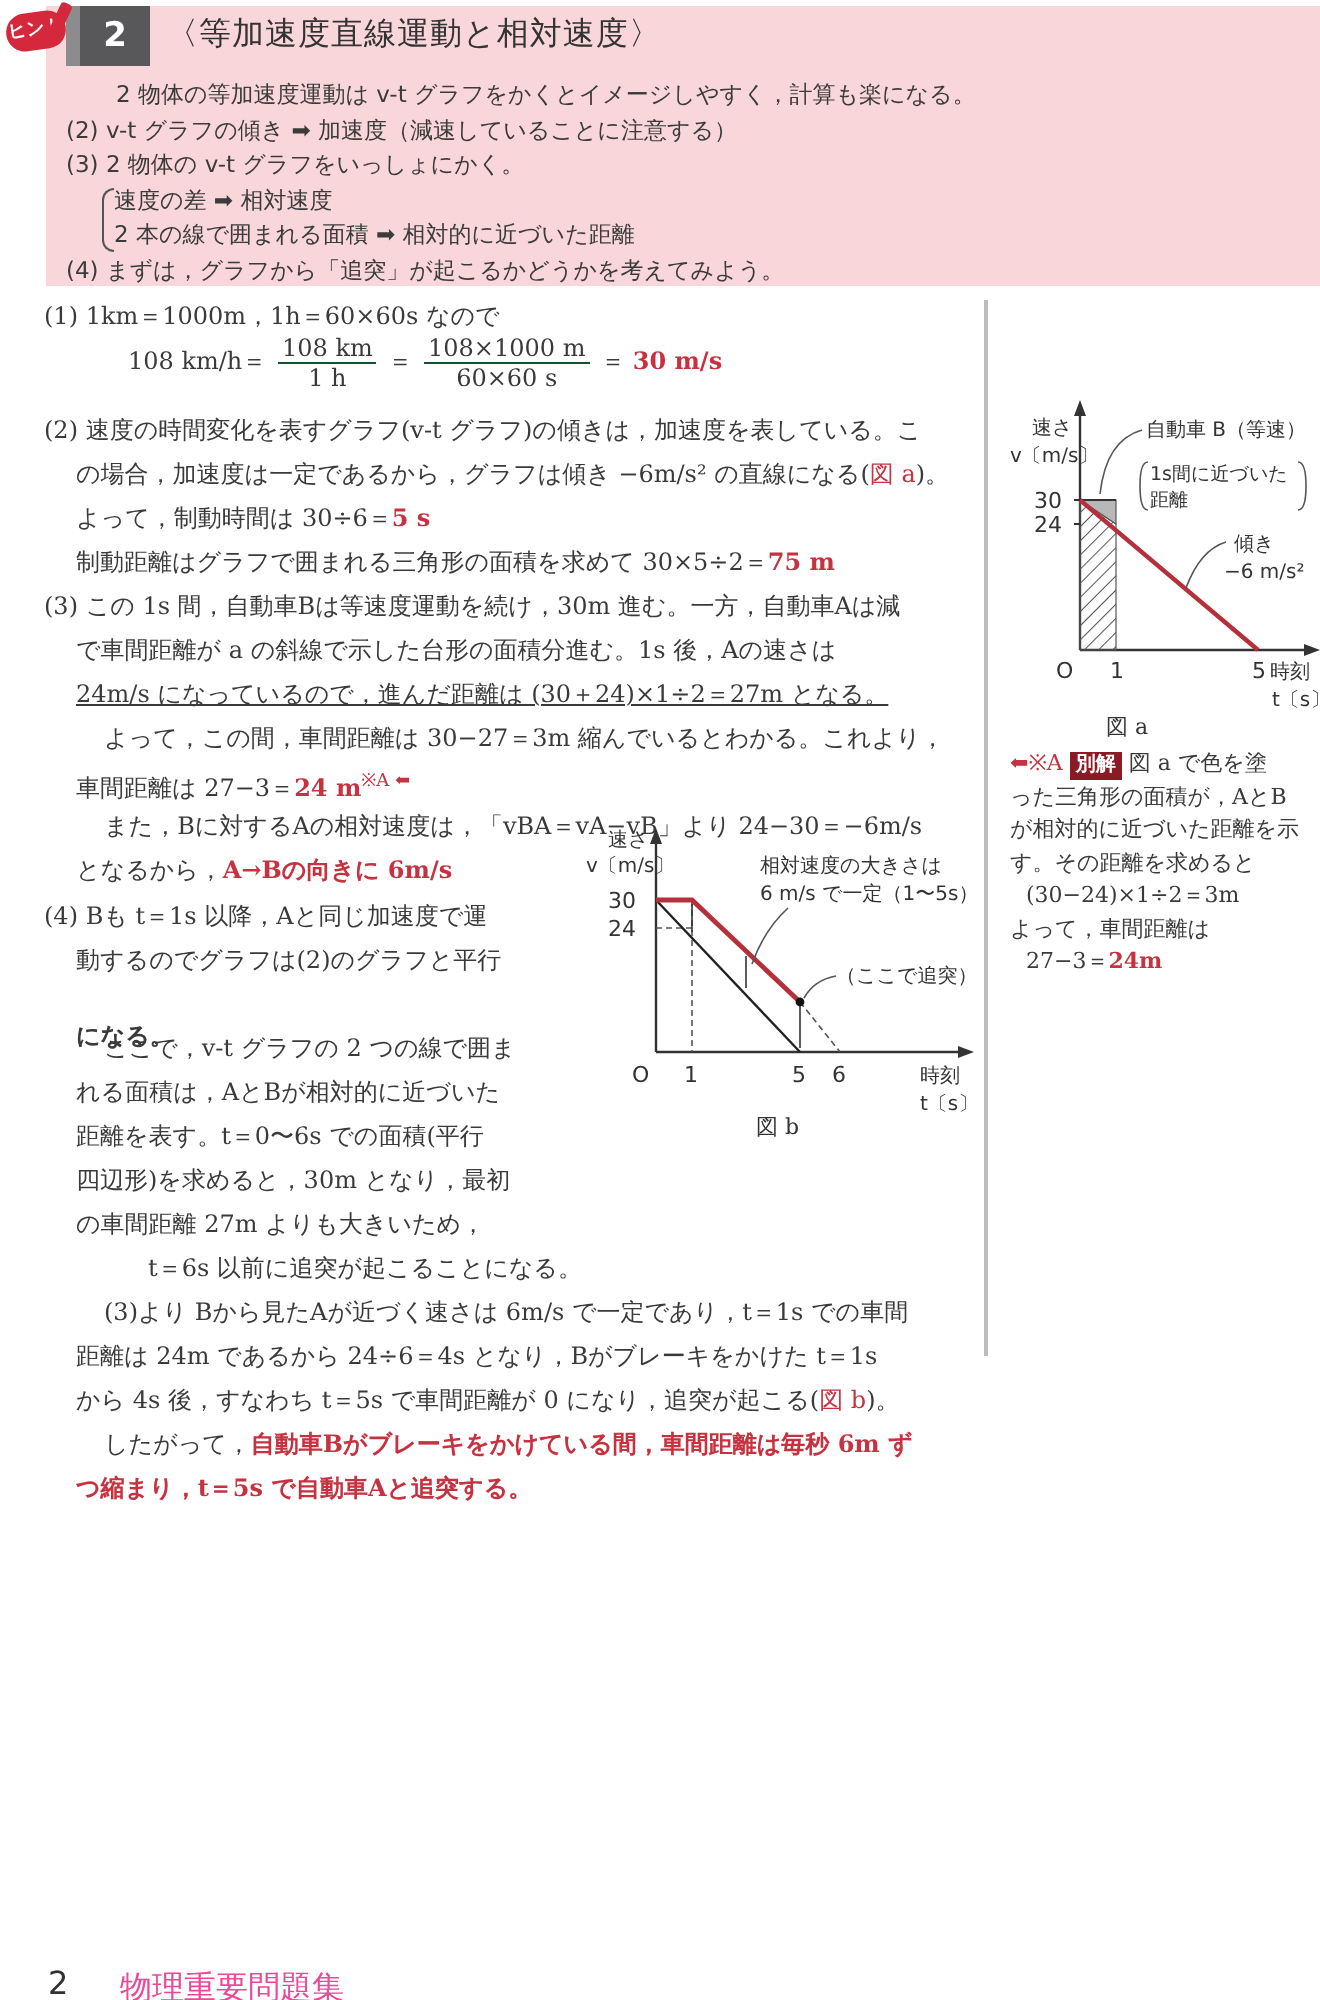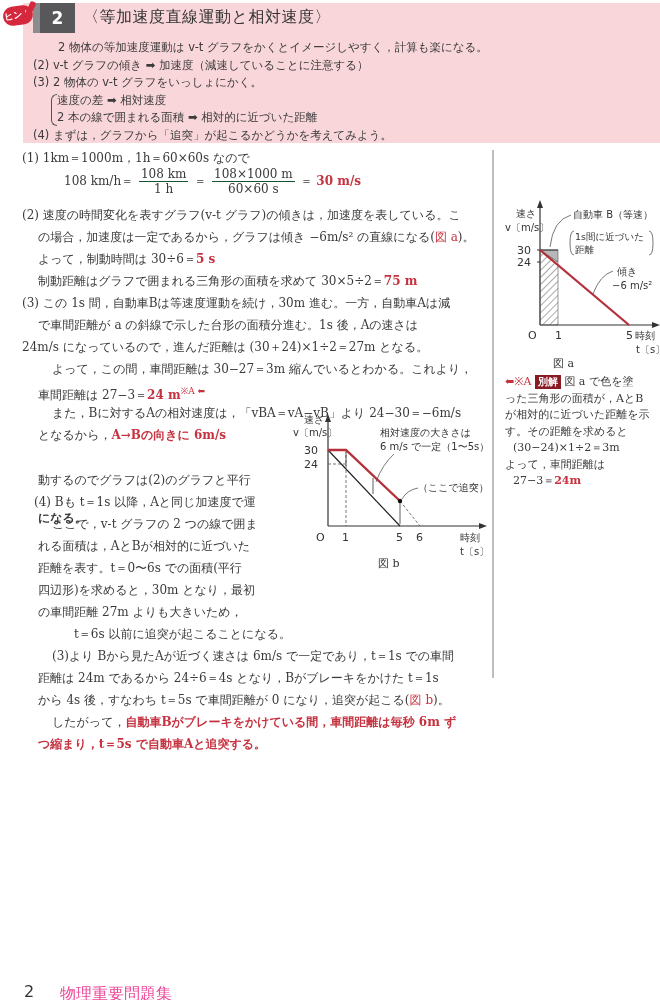--- a/index.html
+++ b/index.html
@@ -87,31 +87,31 @@
   </div>
   <div class="para" style="left:38px;top:101px;">
     <span>よって，制動時間は  30÷6＝</span><span class="red">5 s</span>
   </div>
   <div class="para" style="left:38px;top:123px;">
     <span>制動距離はグラフで囲まれる三角形の面積を求めて  30×5÷2＝</span><span class="red">75 m</span>
   </div>
 
   <div class="para" style="left:22px;top:145px;">(3)  この 1s 間，自動車Bは等速度運動を続け，30m 進む。一方，自動車Aは減</div>
   <div class="para" style="left:38px;top:167px;">で車間距離が a の斜線で示した台形の面積分進む。1s 後，Aの速さは</div>
-  <div class="para" style="left:22px;top:189px;">24m/s になっているので，進んだ距離は (30＋24)×1÷2＝27m となる。</div>
+  <div class="para" style="left:38px;top:189px;text-decoration:underline;">24m/s になっているので，進んだ距離は (30＋24)×1÷2＝27m となる。</div>
   <div class="para" style="left:52px;top:211px;">よって，この間，車間距離は 30−27＝3m 縮んでいるとわかる。これより，</div>
   <div class="para" style="left:38px;top:233px;">
     <span>車間距離は  27−3＝</span><span class="red">24 m</span><span class="redn" style="font-size:9px;vertical-align:super;">※A ⬅</span>
   </div>
   <div class="para" style="left:52px;top:255px;">また，Bに対するAの相対速度は，「vBA＝vA−vB」より  24−30＝−6m/s</div>
   <div class="para" style="left:38px;top:277px;">
     <span>となるから，</span><span class="red">A→Bの向きに 6m/s</span>
   </div>
 
-  <div class="para" style="left:34px;top:300px;margin-top:44px;">(4)  Bも t＝1s 以降，Aと同じ加速度で運</div>
+  <div class="para" style="left:22px;top:300px;">(4)  Bも t＝1s 以降，Aと同じ加速度で運</div>
   <div class="para" style="left:38px;top:322px;">動するのでグラフは(2)のグラフと平行</div>
   <div class="para" style="left:38px;top:360px;font-weight:bold;">になる。</div>
   <div class="para" style="left:52px;top:366px;">ここで，v-t グラフの 2 つの線で囲ま</div>
   <div class="para" style="left:38px;top:388px;">れる面積は，AとBが相対的に近づいた</div>
   <div class="para" style="left:38px;top:410px;">距離を表す。t＝0〜6s での面積(平行</div>
   <div class="para" style="left:38px;top:432px;">四辺形)を求めると，30m となり，最初</div>
   <div class="para" style="left:38px;top:454px;">の車間距離 27m よりも大きいため，</div>
   <div class="para" style="left:38px;top:476px;margin-left:36px;">t＝6s 以前に追突が起こることになる。</div>
   <div class="para" style="left:52px;top:498px;">(3)より Bから見たAが近づく速さは 6m/s で一定であり，t＝1s での車間</div>
   <div class="para" style="left:38px;top:520px;">距離は 24m であるから 24÷6＝4s となり，Bがブレーキをかけた t＝1s</div>

